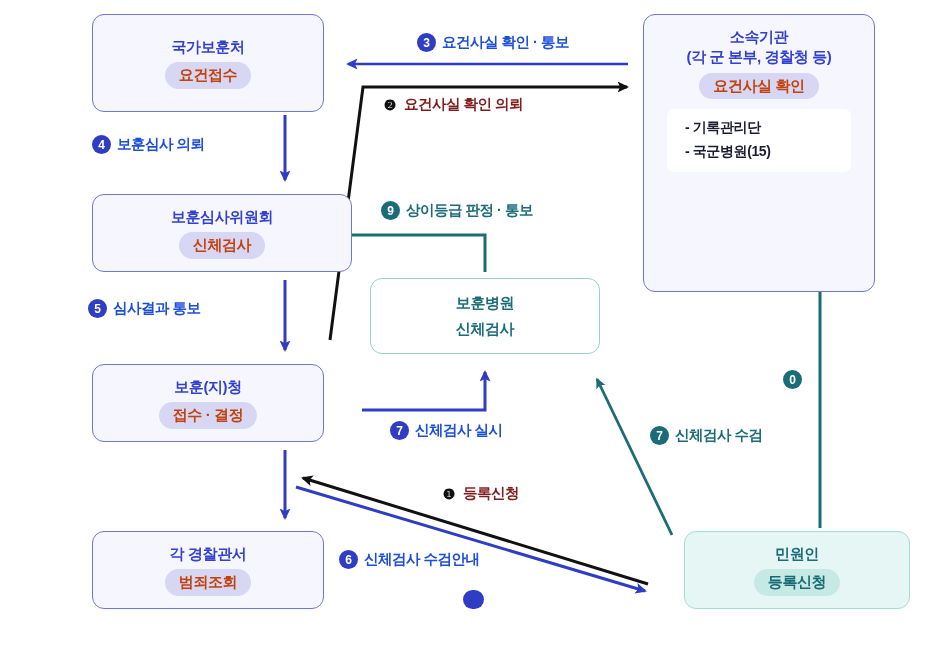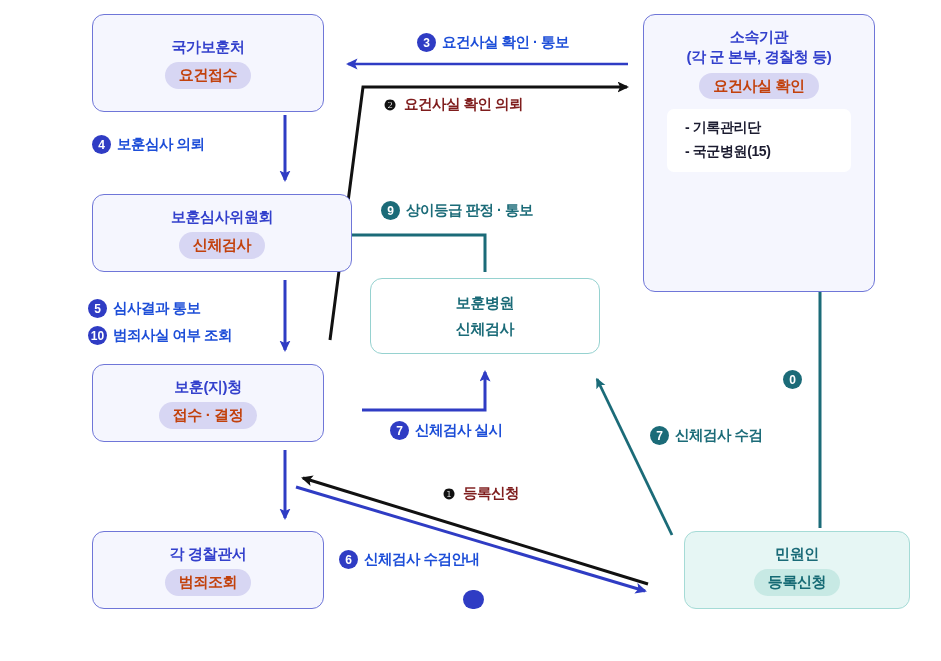--- a/index.html
+++ b/index.html
@@ -246,24 +246,20 @@
   <div class="step" style="left:92px; top:135px;">
     <span class="badge blue">4</span>
     <span class="step-text blue">보훈심사 의뢰</span>
   </div>
 
   <div class="step" style="left:88px; top:299px;">
     <span class="badge blue">5</span>
     <span class="step-text blue">심사결과 통보</span>
   </div>
 
-  <div class="step" style="left:88px; top:326px;">
-    <span class="badge blue">10</span>
-    <span class="step-text blue">범죄사실 여부 조회</span>
-  </div>
 
   <div class="step" style="left:381px; top:201px;">
     <span class="badge teal">9</span>
     <span class="step-text teal">상이등급 판정 · 통보</span>
   </div>
 
   <div class="step" style="left:390px; top:421px;">
     <span class="badge blue">7</span>
     <span class="step-text blue">신체검사 실시</span>
   </div>

